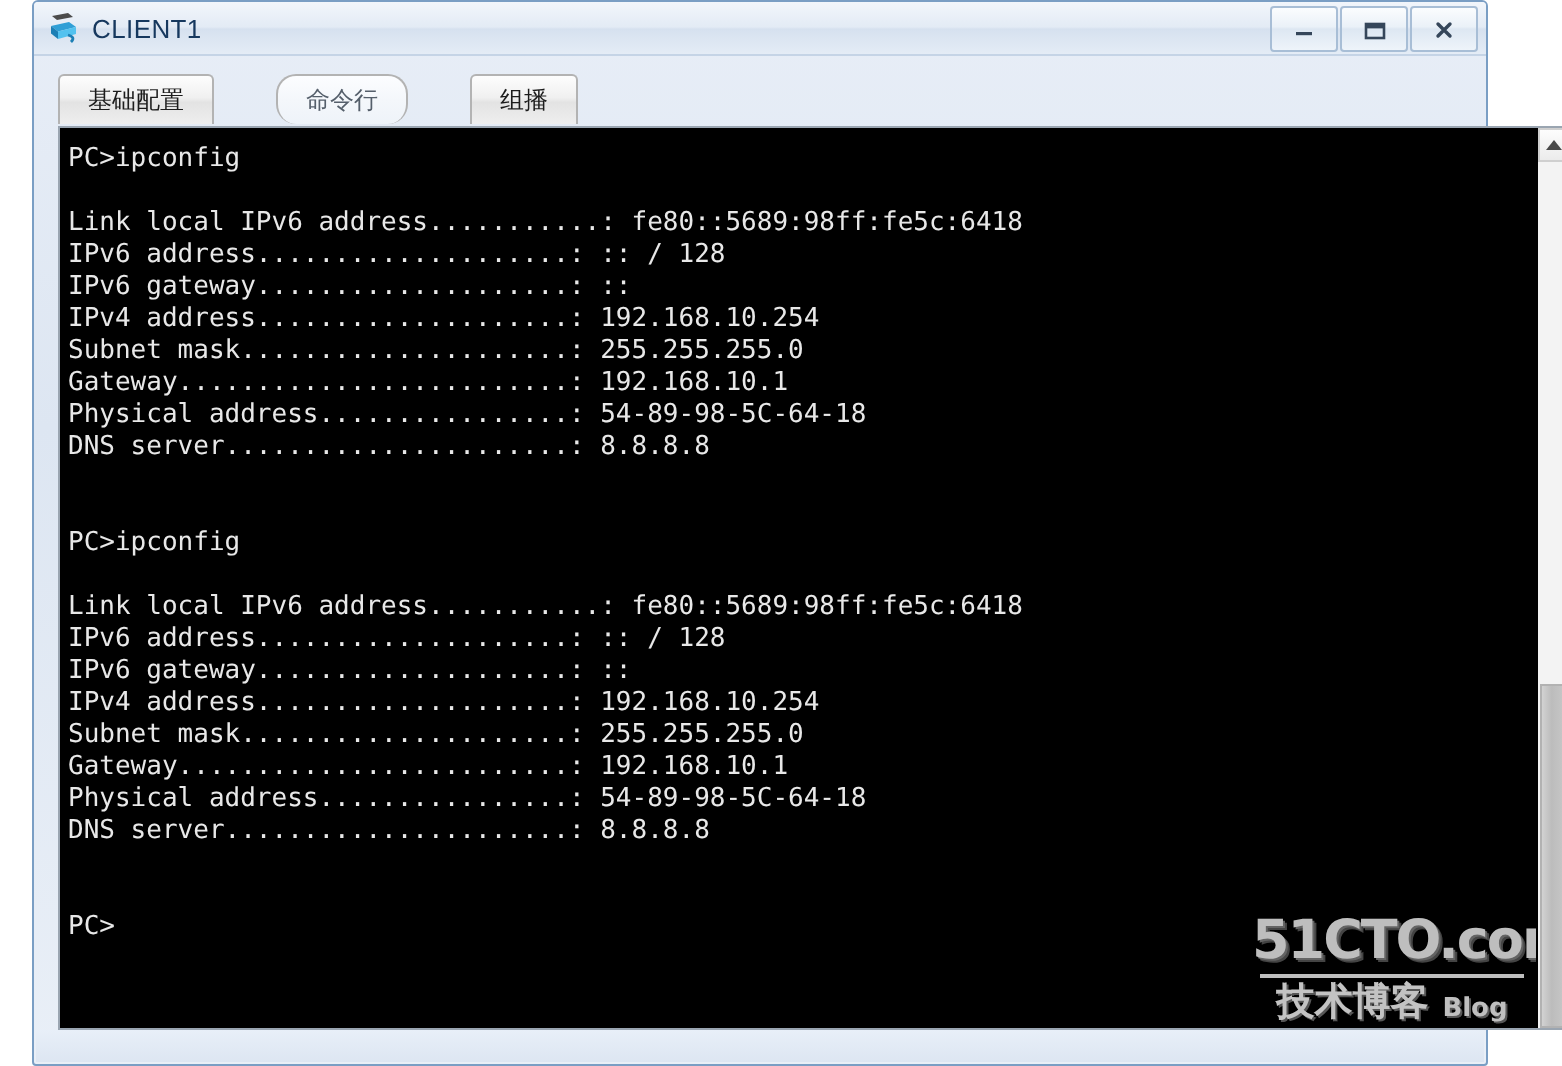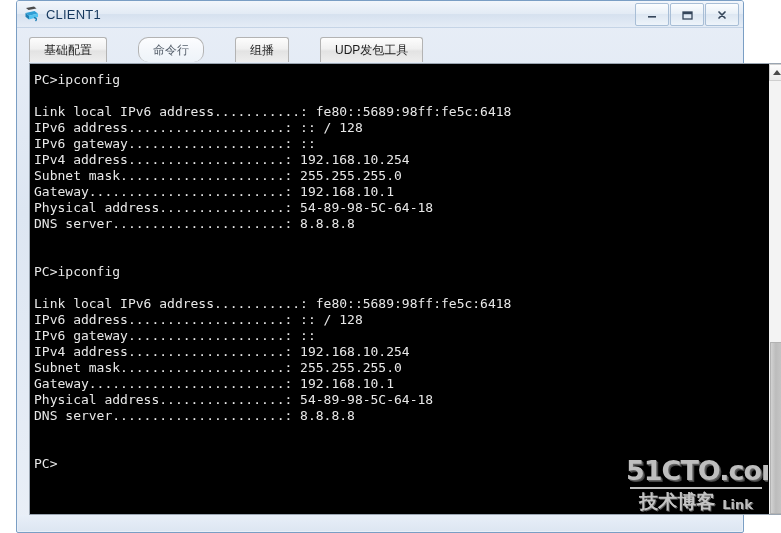--- a/index.html
+++ b/index.html
@@ -281,23 +281,20 @@
   <div class="tabstrip">
     <div class="tab">
         <span>基础配置</span>
       </div>
     <div class="tab selected">
         <span>命令行</span>
       </div>
     <div class="tab">
         <span>组播</span>
       </div>
-    <div class="tab">
-        <span>UDP发包工具</span>
-      </div>
   </div>
 
   <div class="term-wrap">
     <div class="term-screen" id="term-screen">
       <div class="term-line">PC&gt;ipconfig</div>
         <div class="term-line">&nbsp;</div>
         <div class="term-line">Link local IPv6 address...........: fe80::5689:98ff:fe5c:6418</div>
         <div class="term-line">IPv6 address....................: :: / 128</div>
         <div class="term-line">IPv6 gateway....................: ::</div>
         <div class="term-line">IPv4 address....................: 192.168.10.254</div>
@@ -318,21 +315,21 @@
         <div class="term-line">Physical address................: 54-89-98-5C-64-18</div>
         <div class="term-line">DNS server......................: 8.8.8.8</div>
         <div class="term-line">&nbsp;</div>
         <div class="term-line">&nbsp;</div>
         <div class="term-line">PC&gt;</div>
         <div class="watermark">
         <div class="wm-top">51CTO.com</div>
         <div class="wm-rule"></div>
         <div class="wm-bot">
           <span class="wm-cn">技术博客</span>
-          <span class="wm-blog">Link</span>
+          <span class="wm-blog">Blog</span>
         </div>
       </div>
     </div>
 
     <div class="scrollbar">
       <div class="sb-btn">
         <span class="sb-arrow"></span>
       </div>
       <div class="sb-track">
         <div class="sb-thumb"></div>

